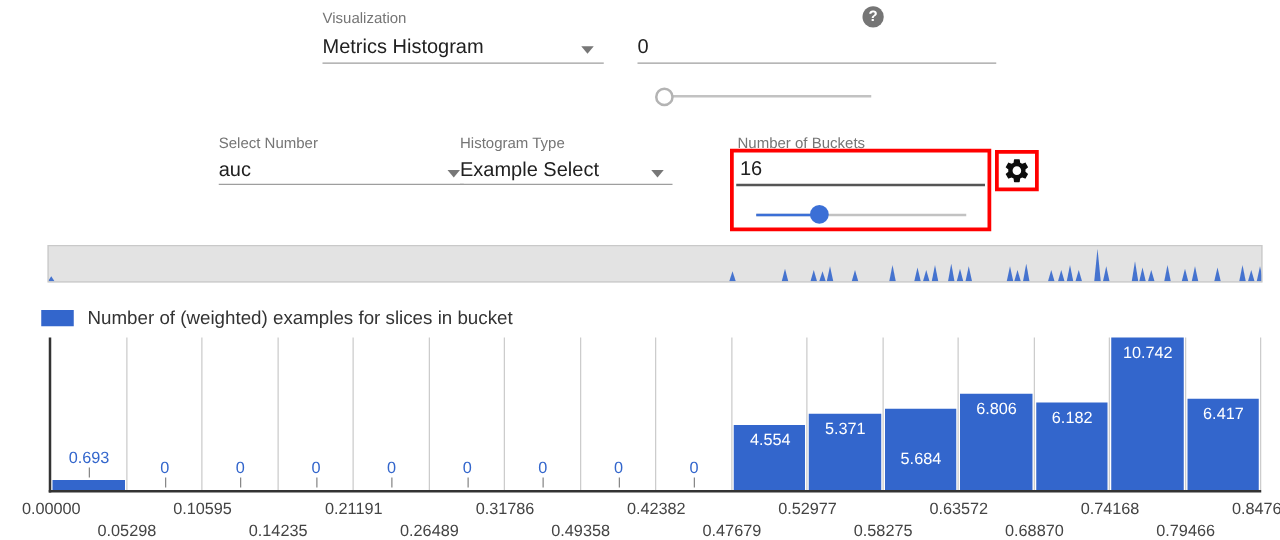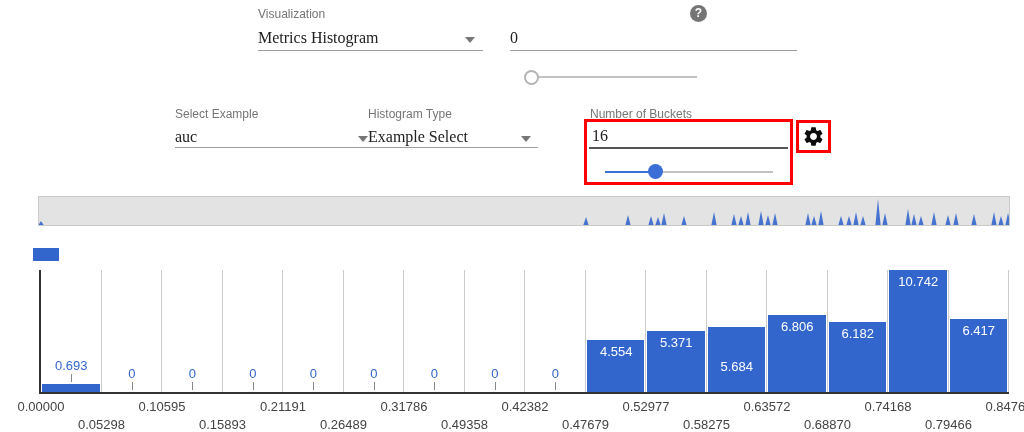--- a/index.html
+++ b/index.html
@@ -1,20 +1,20 @@
 <!DOCTYPE html>
 <html><head>
 <meta charset="utf-8">
 <style>
   html,body{margin:0;padding:0;background:#fff;}
   #stage{position:relative;width:1024px;height:432px;background:#fff;overflow:hidden;
          font-family:"Liberation Sans",sans-serif;}
   .abs{position:absolute;}
   .fld-label{font-size:12px;color:#757575;white-space:nowrap;}
-  .fld-value{font-size:16px;color:#212121;white-space:nowrap;font-family:Liberation Serif, serif;}
+  .fld-value{font-size:16px;color:#212121;white-space:nowrap;}
   .underline{height:1px;background:#9e9e9e;}
   .underline.dark{height:2px;background:#555;}
   .dd-arrow{width:0;height:0;border-left:5px solid transparent;border-right:5px solid transparent;
             border-top:6px solid #777;}
   .help{width:17px;height:17px;border-radius:50%;background:#757575;color:#fff;font-size:12px;
         font-weight:bold;text-align:center;line-height:17px;}
   
   .slider{height:20px;}
   .track{position:absolute;top:9px;height:2px;background:#c2c2c2;}
   .track-fill{position:absolute;top:9px;height:2px;}
@@ -49,21 +49,21 @@
   <div class="abs underline" style="left:258px;top:50px;width:225px"></div>
 
   <div class="abs help" style="left:690px;top:5px">?</div>
   <div class="abs fld-value" style="left:510px;top:29px">0</div>
   <div class="abs underline" style="left:510px;top:50px;width:287px"></div>
   <div class="abs slider" style="left:524px;top:67px;width:180px">
     <div class="track" style="left:7px;width:166px"></div>
     <div class="handle-open" id="thr-handle" style="left: 0px;"></div>
   </div>
 
-  <div class="abs fld-label" style="left:175px;top:107px">Select Example</div>
+  <div class="abs fld-label" style="left:175px;top:107px">Select Number</div>
   <div class="abs fld-value" style="left:175px;top:128px">auc</div>
   <div class="abs dd-arrow" style="left:358px;top:136px"></div>
   <div class="abs underline" style="left:175px;top:147px;width:196px"></div>
 
   <div class="abs fld-label" style="left:368px;top:107px">Histogram Type</div>
   <div class="abs fld-value" style="left:368px;top:128px">Example Select</div>
   <div class="abs dd-arrow" style="left:521px;top:136px"></div>
   <div class="abs underline" style="left:368px;top:147px;width:170px"></div>
 
   <div class="abs fld-label" style="left:590px;top:107px">Number of Buckets</div>
@@ -116,20 +116,21 @@
         <polygon points="906.4,28 909,18 911.6,28" fill="#3366cc" opacity="0.9"></polygon>
         <polygon points="914.4,28 917,16 919.6,28" fill="#3366cc" opacity="0.9"></polygon>
         <polygon points="932.4,28 935,17 937.6,28" fill="#3366cc" opacity="0.9"></polygon>
         <polygon points="952.4,28 955,15 957.6,28" fill="#3366cc" opacity="0.9"></polygon>
         <polygon points="959.4,28 962,19 964.6,28" fill="#3366cc" opacity="0.9"></polygon>
         <polygon points="966.4,28 969,16 971.6,28" fill="#3366cc" opacity="0.9"></polygon>
       </svg>
   </div>
 
   <div class="abs legend-swatch" id="legend-swatch" style="left: 33px; top: 248px; background: rgb(51, 102, 204);"></div>
+  <div class="abs legend-text" style="left:70px;top:246px">Number of (weighted) examples for slices in bucket</div>
 
   <div id="plot" class="abs" style="left:39px;top:270px;width:970px;height:124px">
       <div class="gridline" style="left: 59.5px;"></div>
       <div class="gridline" style="left: 120px;"></div>
       <div class="gridline" style="left: 180.5px;"></div>
       <div class="gridline" style="left: 241px;"></div>
       <div class="gridline" style="left: 301.5px;"></div>
       <div class="gridline" style="left: 362px;"></div>
       <div class="gridline" style="left: 422.5px;"></div>
       <div class="gridline" style="left: 483px;"></div>
@@ -172,21 +173,21 @@
       <div class="bar-label-in" style="left: 786.5px; width: 60.5px; top: 56px;">6.182</div>
       <div class="bar" style="left: 848px; width: 57.5px; height: 122px; background: rgb(51, 102, 204);"></div>
       <div class="bar-label-in" style="left: 847px; width: 60.5px; top: 4px;">10.742</div>
       <div class="bar" style="left: 908.5px; width: 57.5px; height: 73px; background: rgb(51, 102, 204);"></div>
       <div class="bar-label-in" style="left: 907.5px; width: 60.5px; top: 53px;">6.417</div>
     </div>
   <div id="xaxis" class="abs" style="left:41px;top:396px;width:968px;height:36px">
       <div class="tick" style="left: -40px; top: 3px;">0.00000</div>
       <div class="tick" style="left: 20.5px; top: 21px;">0.05298</div>
       <div class="tick" style="left: 81px; top: 3px;">0.10595</div>
-      <div class="tick" style="left: 141.5px; top: 21px;">0.15893</div>
+      <div class="tick" style="left: 141.5px; top: 21px;">0.14235</div>
       <div class="tick" style="left: 202px; top: 3px;">0.21191</div>
       <div class="tick" style="left: 262.5px; top: 21px;">0.26489</div>
       <div class="tick" style="left: 323px; top: 3px;">0.31786</div>
       <div class="tick" style="left: 383.5px; top: 21px;">0.49358</div>
       <div class="tick" style="left: 444px; top: 3px;">0.42382</div>
       <div class="tick" style="left: 504.5px; top: 21px;">0.47679</div>
       <div class="tick" style="left: 565px; top: 3px;">0.52977</div>
       <div class="tick" style="left: 625.5px; top: 21px;">0.58275</div>
       <div class="tick" style="left: 686px; top: 3px;">0.63572</div>
       <div class="tick" style="left: 746.5px; top: 21px;">0.68870</div>

